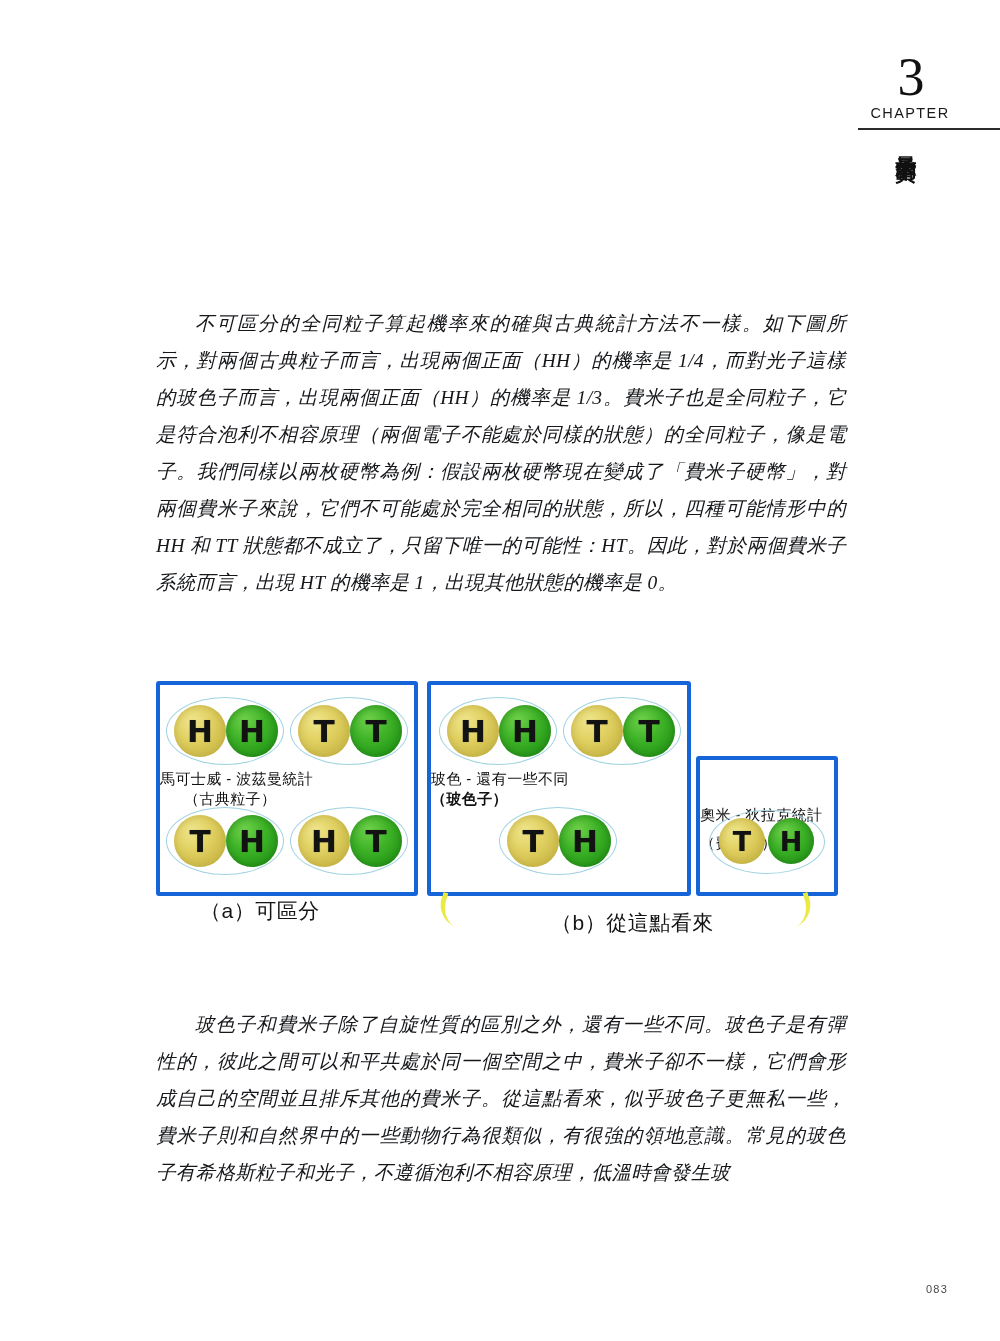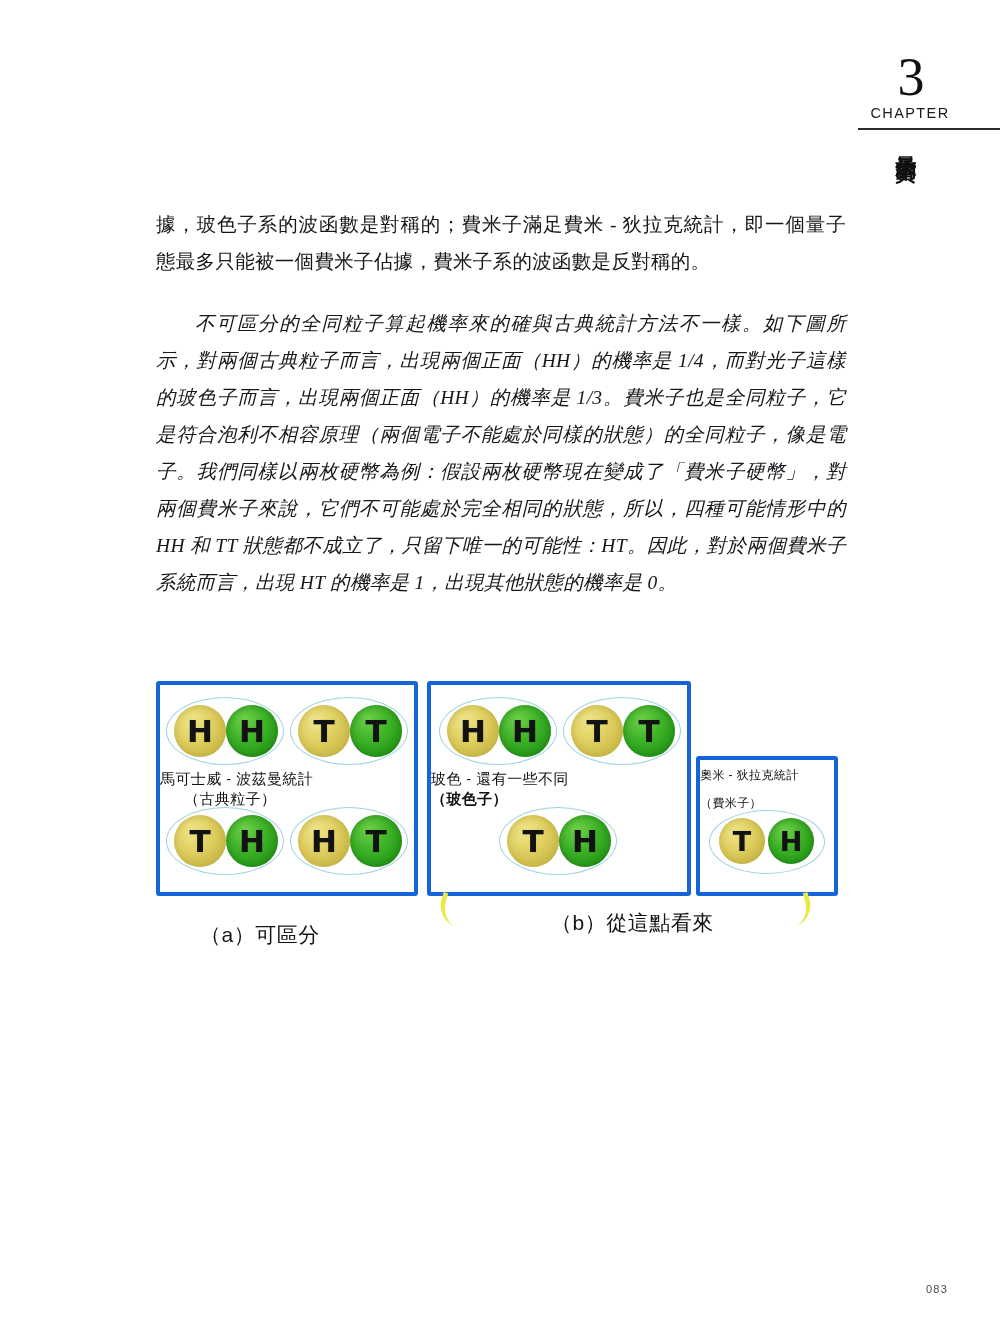--- a/index.html
+++ b/index.html
@@ -153,32 +153,32 @@
   .box-label {
     position: absolute;
     width: 100%;
     text-align: left;
     font-family: "Liberation Sans", "DejaVu Sans", sans-serif;
     font-size: 15px;
     line-height: 1.35;
     color: #111111;
     letter-spacing: 0.4px;
   }
-  .box-label.small { font-size: 12px; line-height: 1.3; }
+  .box-label.small { font-size: 15px; line-height: 1.3; margin-top: 37px; }
 
   
   .fig-caption {
     position: absolute;
     font-family: "Liberation Sans", "DejaVu Sans", sans-serif;
     font-size: 21px;
     color: #141414;
     letter-spacing: 0.5px;
     white-space: nowrap;
   }
-  #cap-a { left: 44px;  top: 240px; }
+  #cap-a { left: 44px;  top: 216px; }
   #cap-b { left: 395px; top: 228px; }
 
   .brace {
     position: absolute;
     width: 34px;
     height: 30px;
     border-left: 5px solid #e9ea43;
     border-radius: 0 0 0 24px;
     border-bottom: 0;
   }
@@ -201,21 +201,20 @@
 
 <div class="page">
 
   <div class="chapter-header">
     <div class="chapter-number">3</div>
     <div class="chapter-word">CHAPTER</div>
   </div>
   <div class="header-rule"></div>
   <div class="chapter-vtitle">量子的本質</div>
 
-  <div class="body-col para" id="para-1" style="position:absolute;">據，玻色子系的波函數是對稱的；費米子滿足費米 - 狄拉克統計，即一個量子態最多只能被一個費米子佔據，費米子系的波函數是反對稱的。</div>
 
   <div class="body-col para indent" id="para-2" style="position:absolute;">不可區分的全同粒子算起機率來的確與古典統計方法不一樣。如下圖所示，對兩個古典粒子而言，出現兩個正面（HH）的機率是 1/4，而對光子這樣的玻色子而言，出現兩個正面（HH）的機率是 1/3。費米子也是全同粒子，它是符合泡利不相容原理（兩個電子不能處於同樣的狀態）的全同粒子，像是電子。我們同樣以兩枚硬幣為例：假設兩枚硬幣現在變成了「費米子硬幣」，對兩個費米子來說，它們不可能處於完全相同的狀態，所以，四種可能情形中的 HH 和 TT 狀態都不成立了，只留下唯一的可能性：HT。因此，對於兩個費米子系統而言，出現 HT 的機率是 1，出現其他狀態的機率是 0。</div>
 
   <div class="figure">
 
     <div class="fig-box" id="box-a">
       <div class="box-inner">
         <div class="pair" style="left:6px;  top:12px;  width:118px; height:68px;"></div>
         <div class="pair" style="left:130px;top:12px;  width:118px; height:68px;"></div>
         <div class="pair" style="left:6px;  top:122px; width:118px; height:68px;"></div>
@@ -266,16 +265,17 @@
       </div>
     </div>
 
     <div class="brace" id="brace-left"></div>
     <div class="brace" id="brace-right"></div>
 
     <div class="fig-caption" id="cap-a">（a）可區分</div>
     <div class="fig-caption" id="cap-b">（b）從這點看來</div>
   </div>
 
+  <div class="body-col para indent" id="para-4" style="position:absolute;">玻色子和費米子除了自旋性質的區別之外，還有一些不同。玻色子是有彈性的，彼此之間可以和平共處於同一個空間之中，費米子卻不一樣，它們會形成自己的空間並且排斥其他的費米子。從這點看來，似乎玻色子更無私一些，費米子則和自然界中的一些動物行為很類似，有很強的領地意識。常見的玻色子有希格斯粒子和光子，不遵循泡利不相容原理，低溫時會發生玻</div>
 
   <div class="page-number">083</div>
 
 </div>
 
 </body></html>

